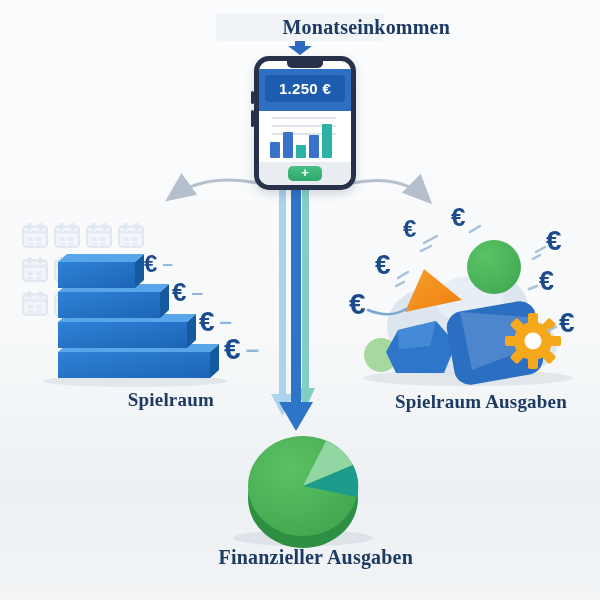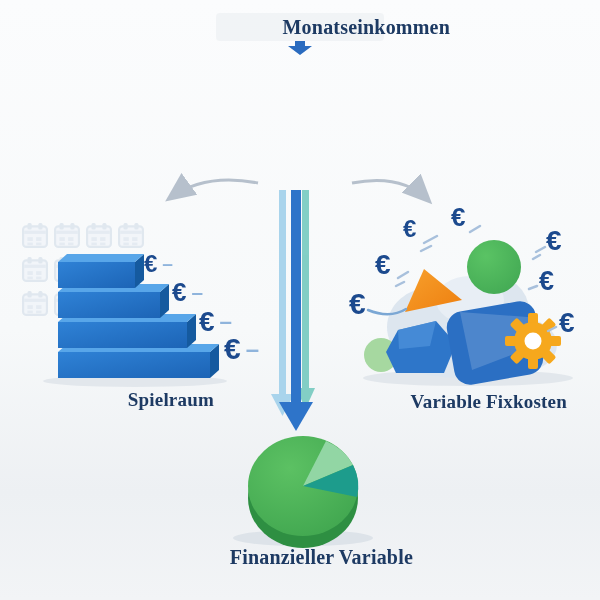--- a/index.html
+++ b/index.html
@@ -177,31 +177,53 @@
       <path d="M303,486 L353,465 A55,50 0 0 1 357,497 Z" fill="#1d9c8c"></path>
     </g>
   </svg>
 
   <div class="abs" style="left:216px;top:13px;width:168px;height:28px;background:#e9edf1;border-radius:4px;opacity:.55;"></div>
   <div class="abs label" style="left:150px;top:16px;width:300px;font-size:20px;">Monatseinkommen</div>
   <svg class="abs" style="left:288px;top:41px" width="24" height="14" viewBox="0 0 24 14">
     <polygon points="7,0 17,0 17,5 24,5 12,14 0,5 7,5" fill="#2a6bbf"></polygon>
   </svg>
 
+  <div class="phone">
+    <div class="btnL" style="top:35px;height:13px;"></div>
+    <div class="btnL" style="top:54px;height:17px;"></div>
+    <div class="screen">
+      <div class="hdr"></div>
+      <div class="notch"></div>
+      <div class="banner">1.250 €</div>
+      <div class="line" style="top:56px;"></div>
+      <div class="line" style="top:64px;"></div>
+      <div class="line" style="top:72px;"></div>
+      <div class="minichart">
+        <div class="bb" style="height:16px;"></div>
+        <div class="bb" style="height:26px;"></div>
+        <div class="bt" style="height:13px;"></div>
+        <div class="bb" style="height:23px;"></div>
+        <div class="bt" style="height:34px;"></div>
+      </div>
+      <div class="bottomband">
+        <div class="plusbtn">+</div>
+      </div>
+    </div>
+  </div>
 
   <div class="euro" style="left:144px;top:252px;font-size:24px;"><span>€</span><span class="dash">–</span></div>
   <div class="euro" style="left:172px;top:279px;font-size:26px;"><span>€</span><span class="dash">–</span></div>
   <div class="euro" style="left:199px;top:308px;font-size:28px;"><span>€</span><span class="dash">–</span></div>
   <div class="euro" style="left:224px;top:334px;font-size:30px;"><span>€</span><span class="dash">–</span></div>
 
   <div class="euro" style="left:403px;top:217px;font-size:24px;">€</div>
   <div class="euro" style="left:451px;top:204px;font-size:26px;">€</div>
   <div class="euro" style="left:375px;top:251px;font-size:28px;">€</div>
   <div class="euro" style="left:546px;top:227px;font-size:28px;">€</div>
   <div class="euro" style="left:539px;top:268px;font-size:27px;">€</div>
   <div class="euro" style="left:349px;top:289px;font-size:30px;">€</div>
   <div class="euro" style="left:559px;top:309px;font-size:28px;">€</div>
 
   <div class="abs label" style="left:54px;top:389px;width:160px;font-size:19px;">Spielraum</div>
-  <div class="abs label" style="left:377px;top:391px;width:190px;font-size:19px;">Variable Fixkosten</div>
-  <div class="abs label" style="left:193px;top:546px;width:220px;font-size:20px;">Finanzieller Variable</div>
+  <div class="abs label" style="left:377px;top:391px;width:190px;font-size:19px;">Spielraum Ausgaben</div>
+  <div class="abs label" style="left:193px;top:546px;width:220px;font-size:20px;">Finanzieller Ausgaben</div>
 
 </div>
 
 </body></html>

